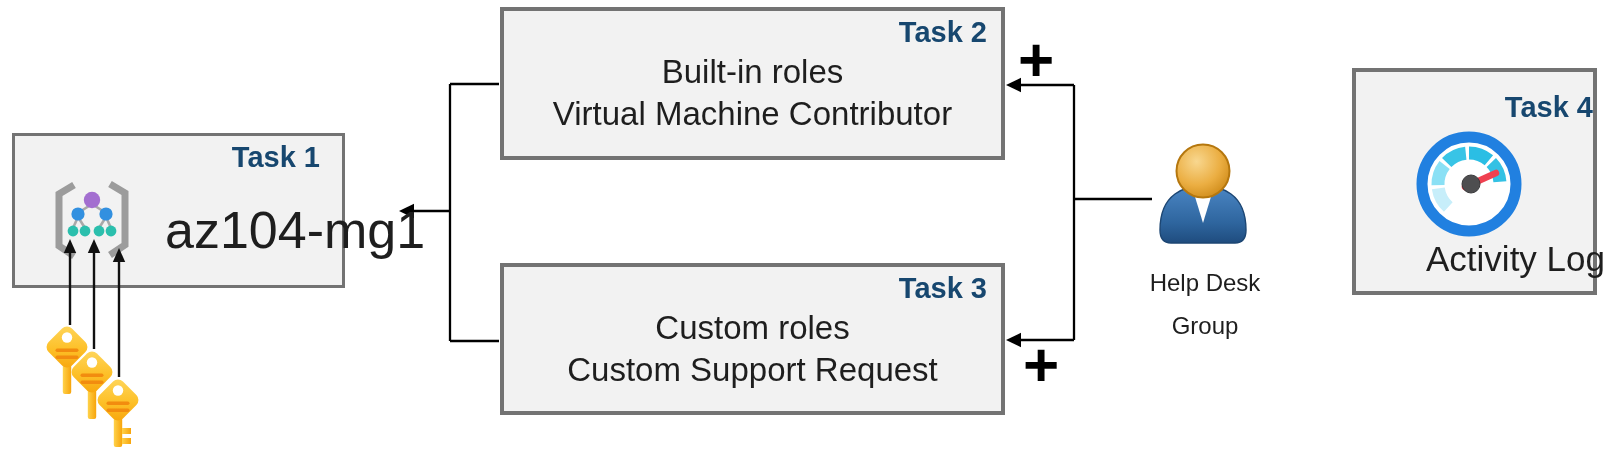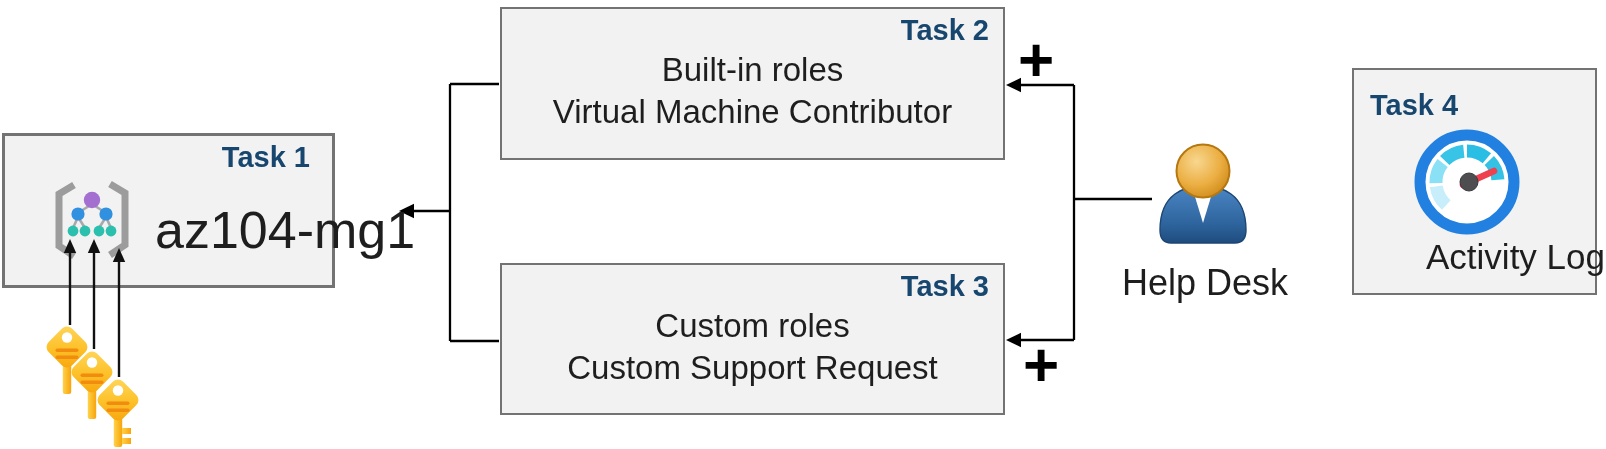--- a/index.html
+++ b/index.html
@@ -2,32 +2,32 @@
 <html><head>
 <meta charset="utf-8">
 <style>
   html,body{margin:0;padding:0;background:#fff;}
   .canvas{
     position:relative;width:1606px;height:449px;background:#FFFFFF;
     font-family:"Liberation Sans",sans-serif;overflow:hidden;
   }
   svg{display:block;}
   .layer{position:absolute;left:0;top:0;width:1606px;height:449px;z-index:1;}
-  .box{position:absolute;background:#F2F2F2;border:2px solid #737373;box-sizing:border-box;z-index:2;}
-  .box--task1{left:2px;top:133px;width:333px;height:155px;border-width:3px;}
+  .box{position:absolute;background:#F2F2F2;border:4px solid #737373;box-sizing:border-box;z-index:2;}
+  .box--task1{left:12px;top:133px;width:333px;height:155px;border-width:3px;}
   .box--task2{left:500px;top:7px;width:505px;height:153px;}
   .box--task3{left:500px;top:263px;width:505px;height:152px;}
   .box--task4{left:1352px;top:68px;width:245px;height:227px;}
   .badge{
     position:absolute;color:#17476F;font-weight:bold;font-size:29px;line-height:30px;
     white-space:nowrap;
   }
   .badge--tr{right:14px;top:6px;}
   .badge--task1{right:22px;top:6px;}
-  .badge--center{left:16px;right:0;top:20px;text-align:left;}
+  .badge--center{left:4px;right:0;top:20px;text-align:right;}
   .boxtext{
     position:absolute;left:0;width:100%;text-align:center;color:#1E1E1E;
     font-size:33px;line-height:42px;white-space:nowrap;
   }
   .task1-title{
     position:absolute;left:150px;top:74px;width:240px;text-align:center;
     color:#1E1E1E;font-size:52px;line-height:40px;white-space:nowrap;
   }
   .task4-caption{
     position:absolute;left:0;width:100%;top:168px;text-align:center;
@@ -35,21 +35,21 @@
   }
   .icon-abs{position:absolute;z-index:3;}
   .plus{
     position:absolute;z-index:3;color:#000;font-weight:bold;font-size:62px;line-height:1;
     transform:translate(-50%,-54%);
   }
   .plus--top{left:1036px;top:62px;}
   .plus--bottom{left:1041px;top:367px;}
   .group-label{
     position:absolute;left:1105px;top:261px;width:200px;z-index:3;text-align:center;
-    color:#1E1E1E;font-size:36px;line-height:43px;white-space:nowrap;
+    color:#1E1E1E;font-size:24px;line-height:43px;white-space:nowrap;
   }
 </style>
 </head>
 <body>
 
 <div class="canvas">
 
   <svg class="layer" viewBox="0 0 1606 449">
     <g stroke="#000" stroke-width="2.3" fill="none">
       <path d="M450,84 H499"></path>
@@ -169,20 +169,21 @@
         <stop offset="0.6" stop-color="#EBAE42"></stop>
         <stop offset="1" stop-color="#CE8A18"></stop>
       </radialGradient>
     </defs>
     <path d="M16,101 Q5,101 5,88 Q5,63 20,52 Q31,44 48,44 Q65,44 76,52 Q91,63 91,88 Q91,101 80,101 Z" fill="url(#pbody)" stroke="#1C4673" stroke-width="1.4"></path>
     <path d="M37,45 L48,81 L59,45 Z" fill="#FFFFFF"></path>
     <circle cx="48" cy="29" r="26.5" fill="url(#phead)" stroke="#B5770E" stroke-width="2"></circle>
   </svg>
   <div class="group-label">
     <div>Help Desk</div>
+    <div>Group</div>
   </div>
 
   <div class="box box--task4">
     <span class="badge badge--center">Task 4</span>
     <svg style="position:absolute;left:60px;top:59px;" width="106" height="106" viewBox="-53 -53 106 106">
       <circle cx="0" cy="0" r="47" fill="#FFFFFF" stroke="#2180E0" stroke-width="11"></circle>
       <g fill="none" stroke-width="13">
         <path d="M -20.7,23.0 A 31 31 0 0 1 -30.7,4.3" stroke="#C7EEFA"></path>
         <path d="M -31,1.1 A 31 31 0 0 1 -24.4,-19.1" stroke="#8AE0F5"></path>
         <path d="M -22.3,-21.5 A 31 31 0 0 1 -3.2,-30.8" stroke="#38C4E6"></path>

